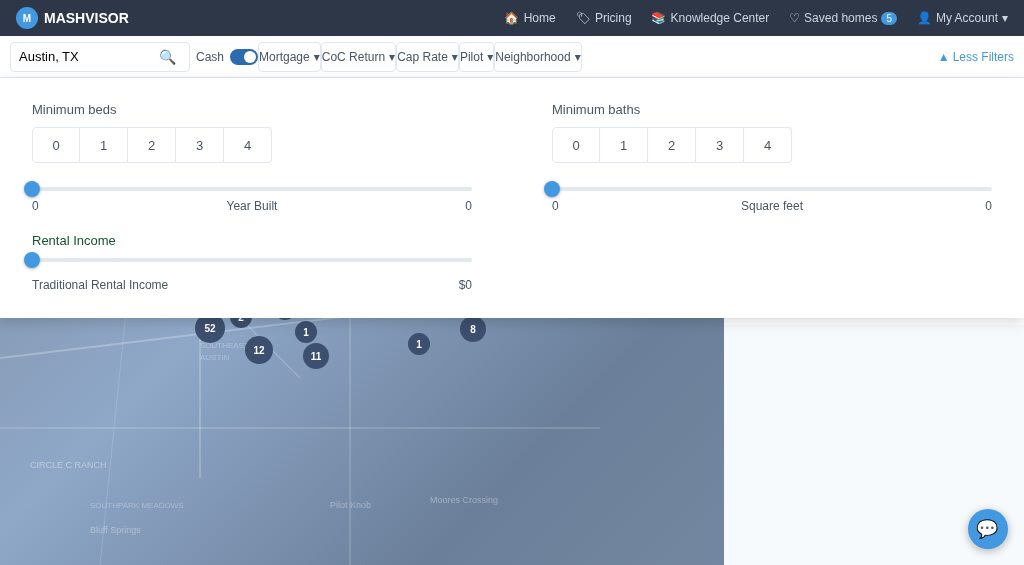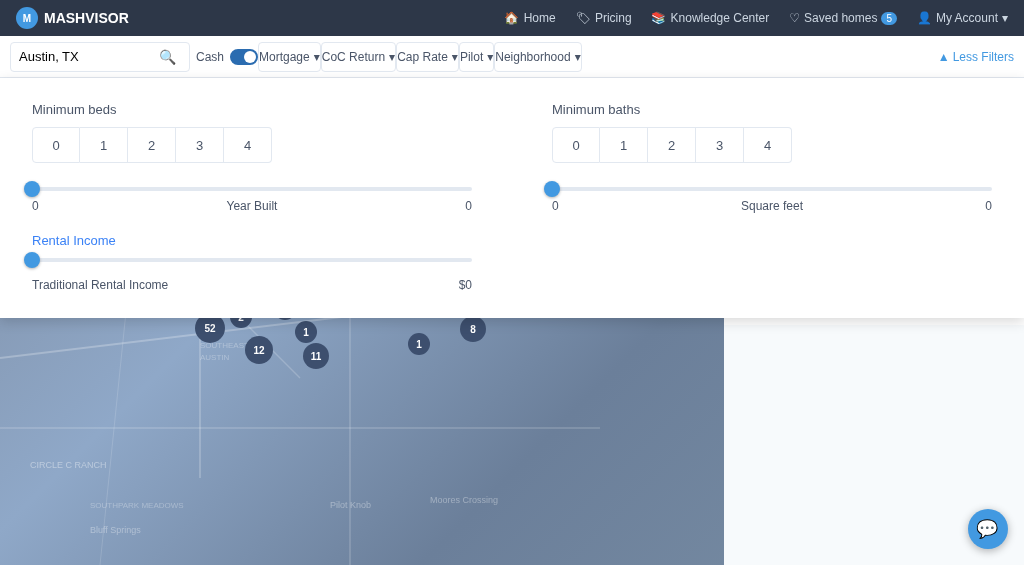--- a/index.html
+++ b/index.html
@@ -190,21 +190,21 @@
       font-size: 12px;
       color: #4a5568;
     }
 
     
     .rental-section {
       margin-bottom: 10px;
     }
     .rental-label {
       font-size: 13px;
-      color: #3b82f6;
+      color: #14532d;
       margin-bottom: 10px;
     }
     .rental-labels {
       display: flex;
       justify-content: space-between;
       font-size: 12px;
       color: #4a5568;
       margin-top: 16px;
     }
 

